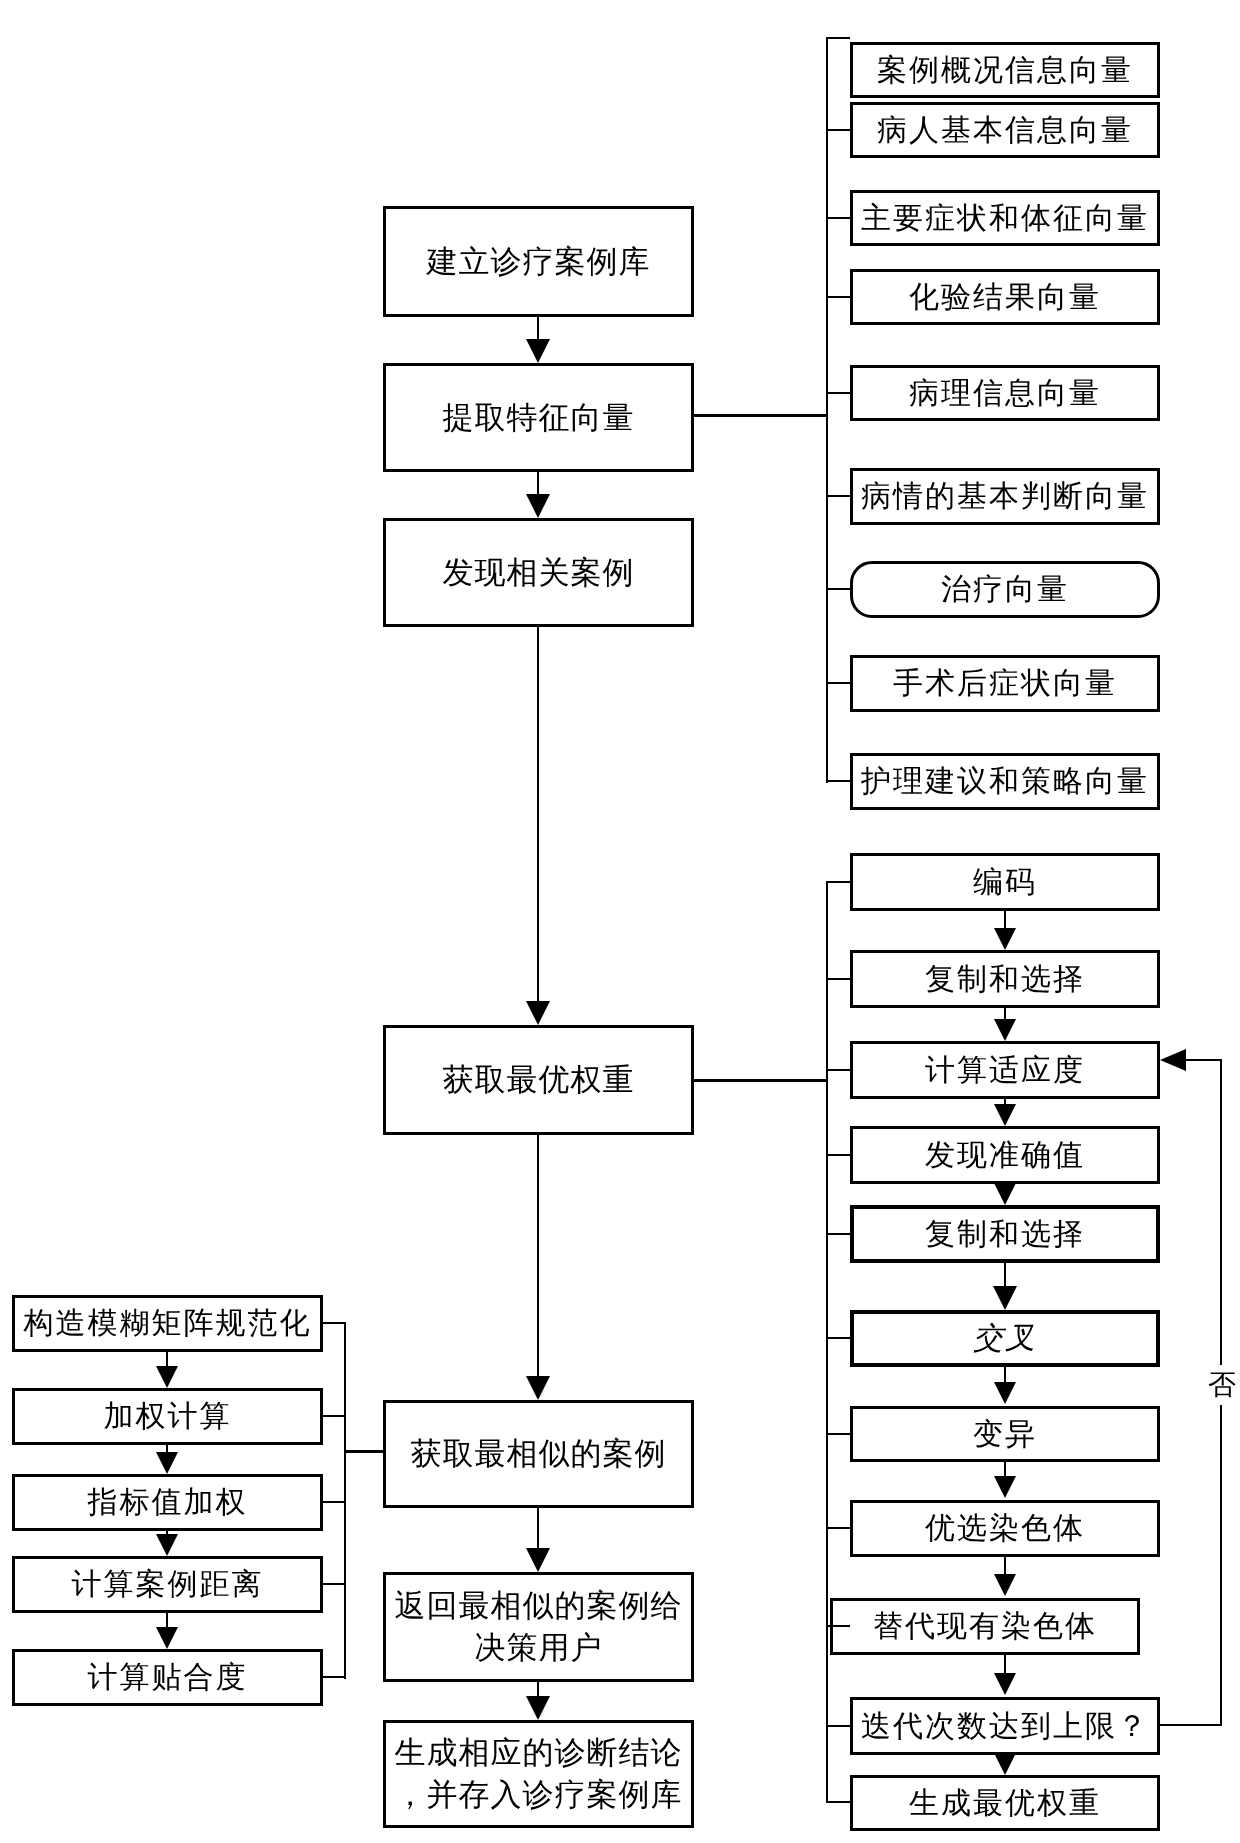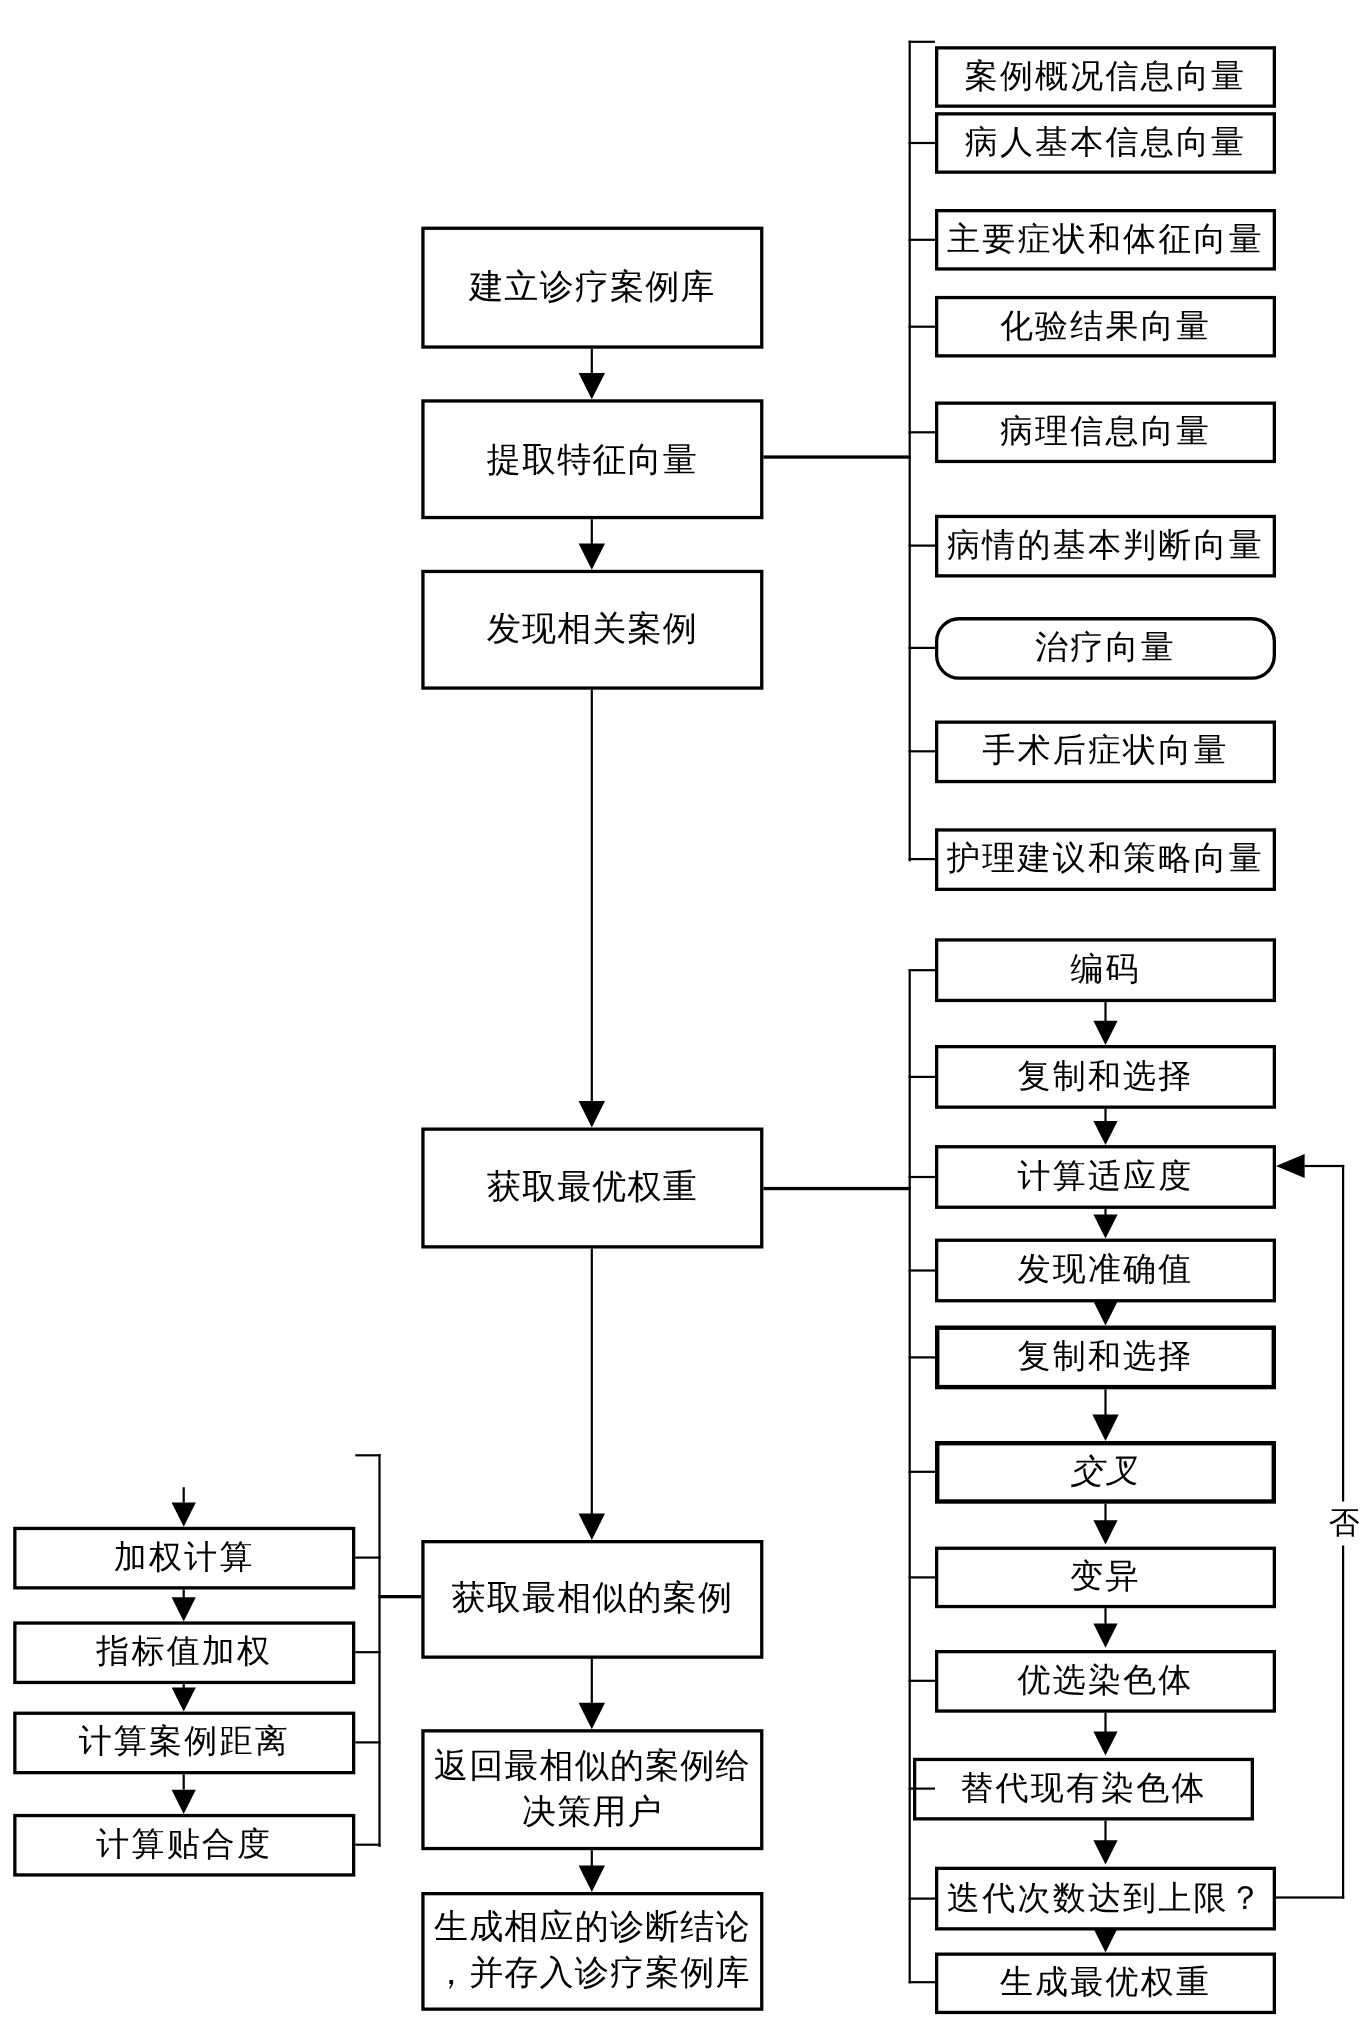--- a/index.html
+++ b/index.html
@@ -148,20 +148,21 @@
   <div class="hl" style="left:826px;top:1725px;width:24px;height:2px;"></div>
   <div class="hl" style="left:826px;top:1801px;width:24px;height:2px;"></div>
   <div class="hl" style="left:694px;top:1079px;width:134px;height:3px;"></div>
 
   <div class="hl" style="left:1160px;top:1724px;width:62px;height:2px;"></div>
   <div class="vl" style="left:1220px;top:1059px;width:2px;height:667px;"></div>
   <div class="hl" style="left:1186px;top:1059px;width:36px;height:2px;"></div>
   <div class="ah-left" style="left:1160px;top:1049px;"></div>
   <div class="loop-label" style="left:1202px;top:1365px;width:40px;height:40px;">否</div>
 
+  <div class="box" style="left:12px;top:1295px;width:311px;height:57px;">构造模糊矩阵规范化</div>
   <div class="box" style="left:12px;top:1388px;width:311px;height:57px;">加权计算</div>
   <div class="box" style="left:12px;top:1474px;width:311px;height:57px;">指标值加权</div>
   <div class="box" style="left:12px;top:1556px;width:311px;height:57px;">计算案例距离</div>
   <div class="box" style="left:12px;top:1649px;width:311px;height:57px;">计算贴合度</div>
 
   <div class="vl" style="left:166px;top:1352px;width:2px;height:14px;"></div>
   <div class="ah-down-sm" style="left:156px;top:1366px;"></div>
   <div class="vl" style="left:166px;top:1445px;width:2px;height:8px;"></div>
   <div class="ah-down-sm" style="left:156px;top:1452px;"></div>
   <div class="vl" style="left:166px;top:1531px;width:2px;height:4px;"></div>

